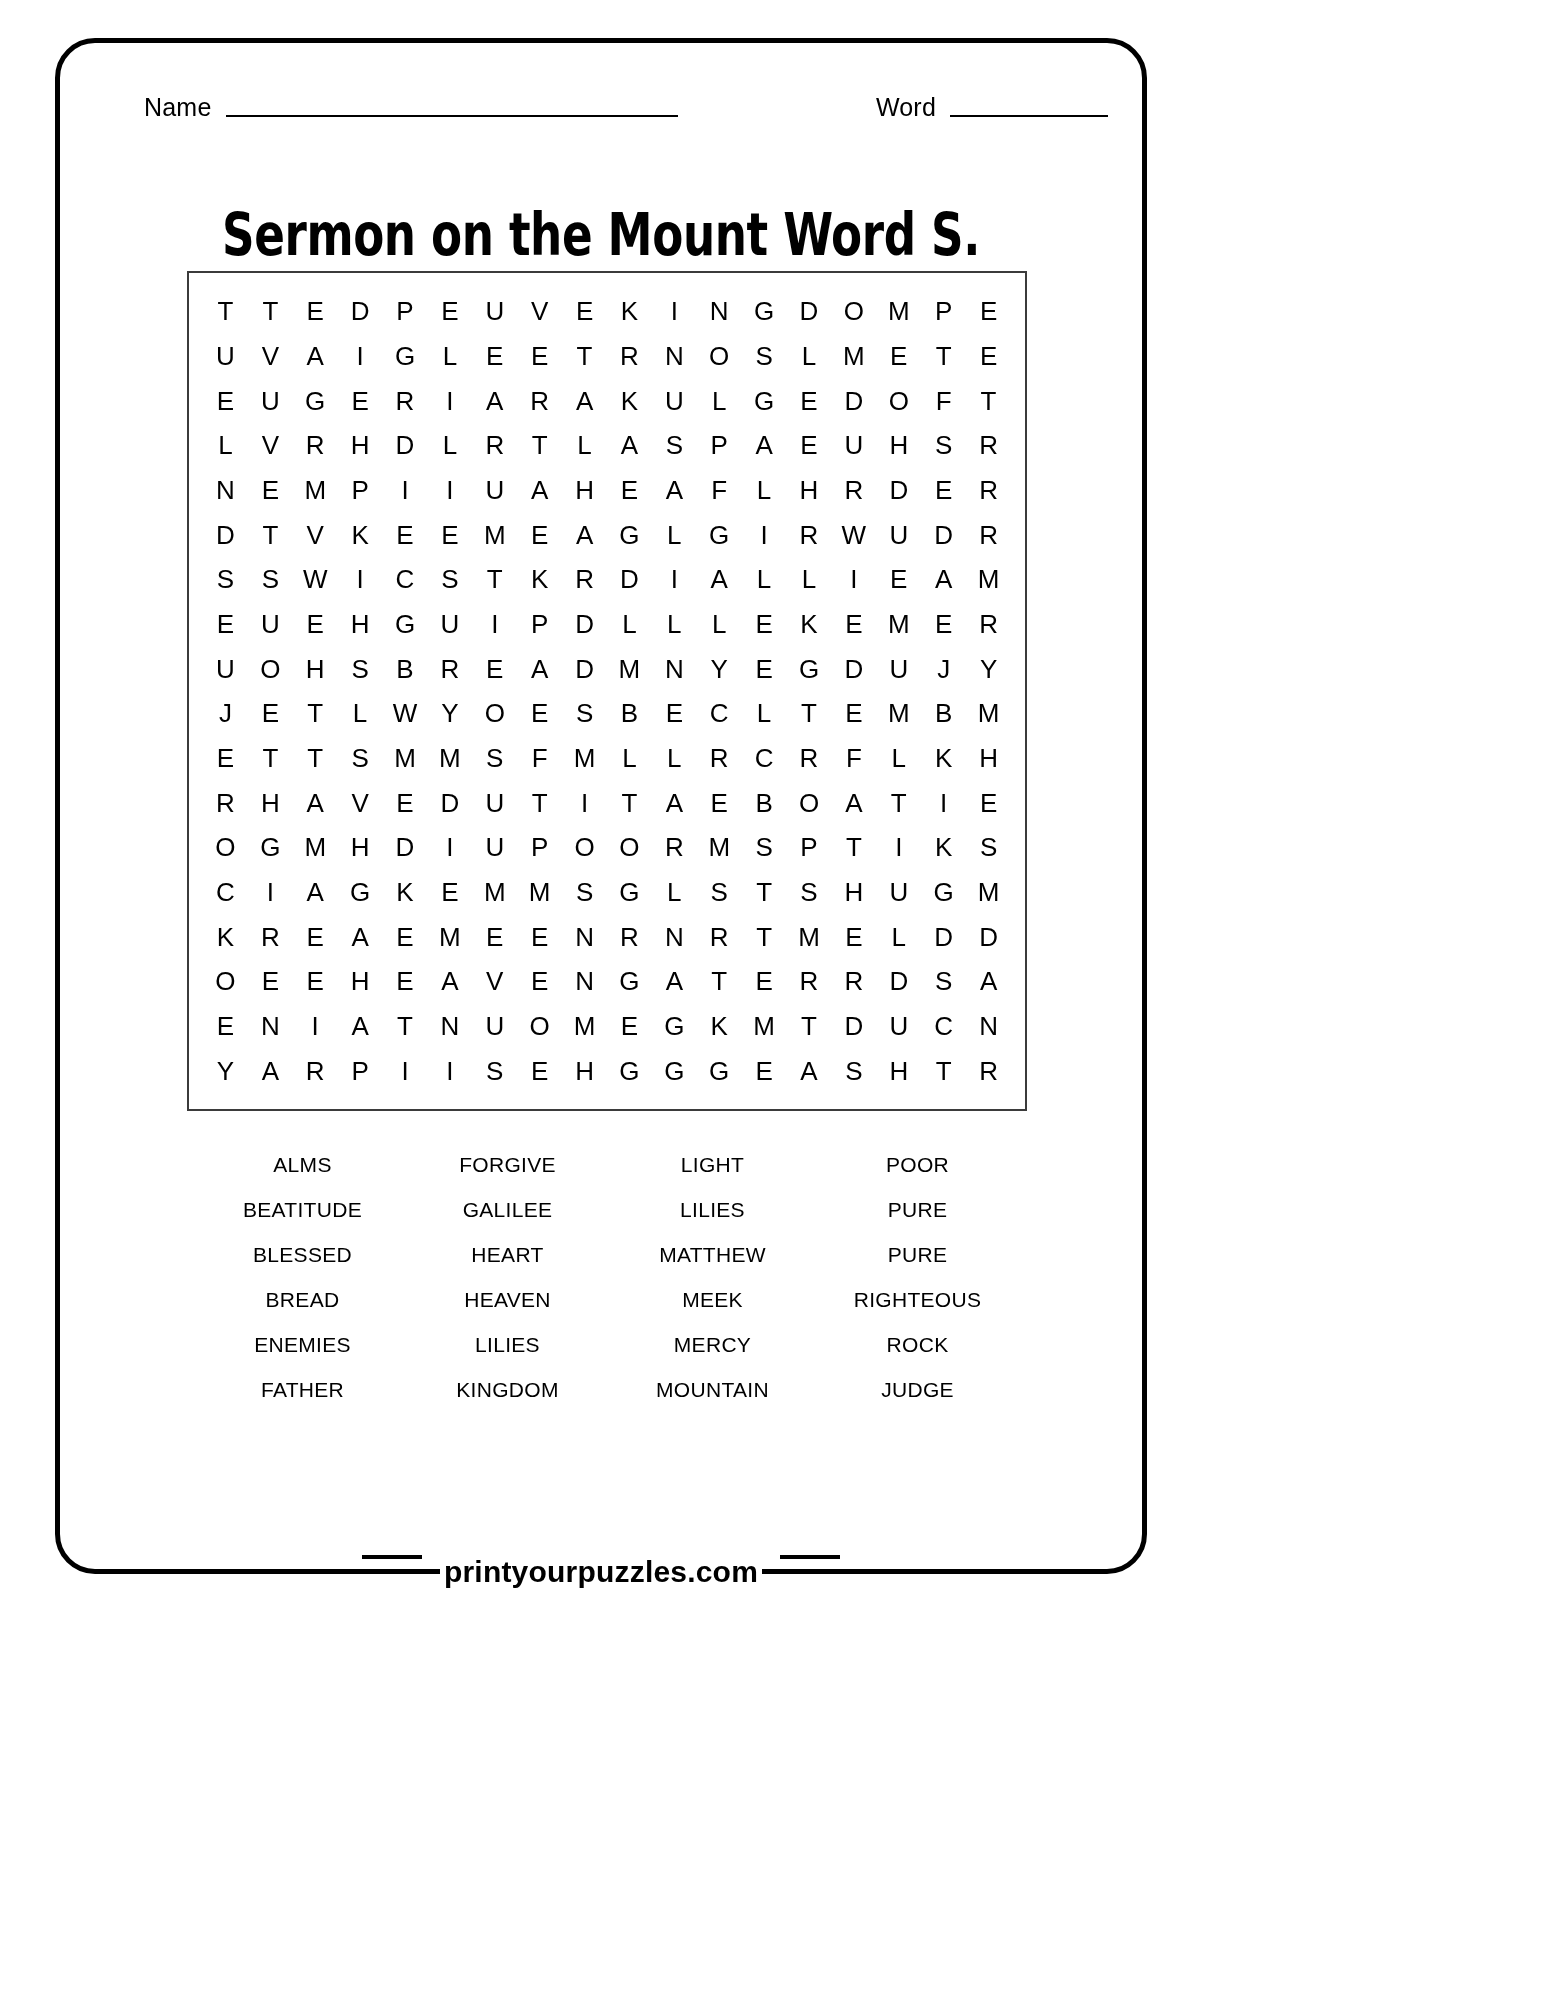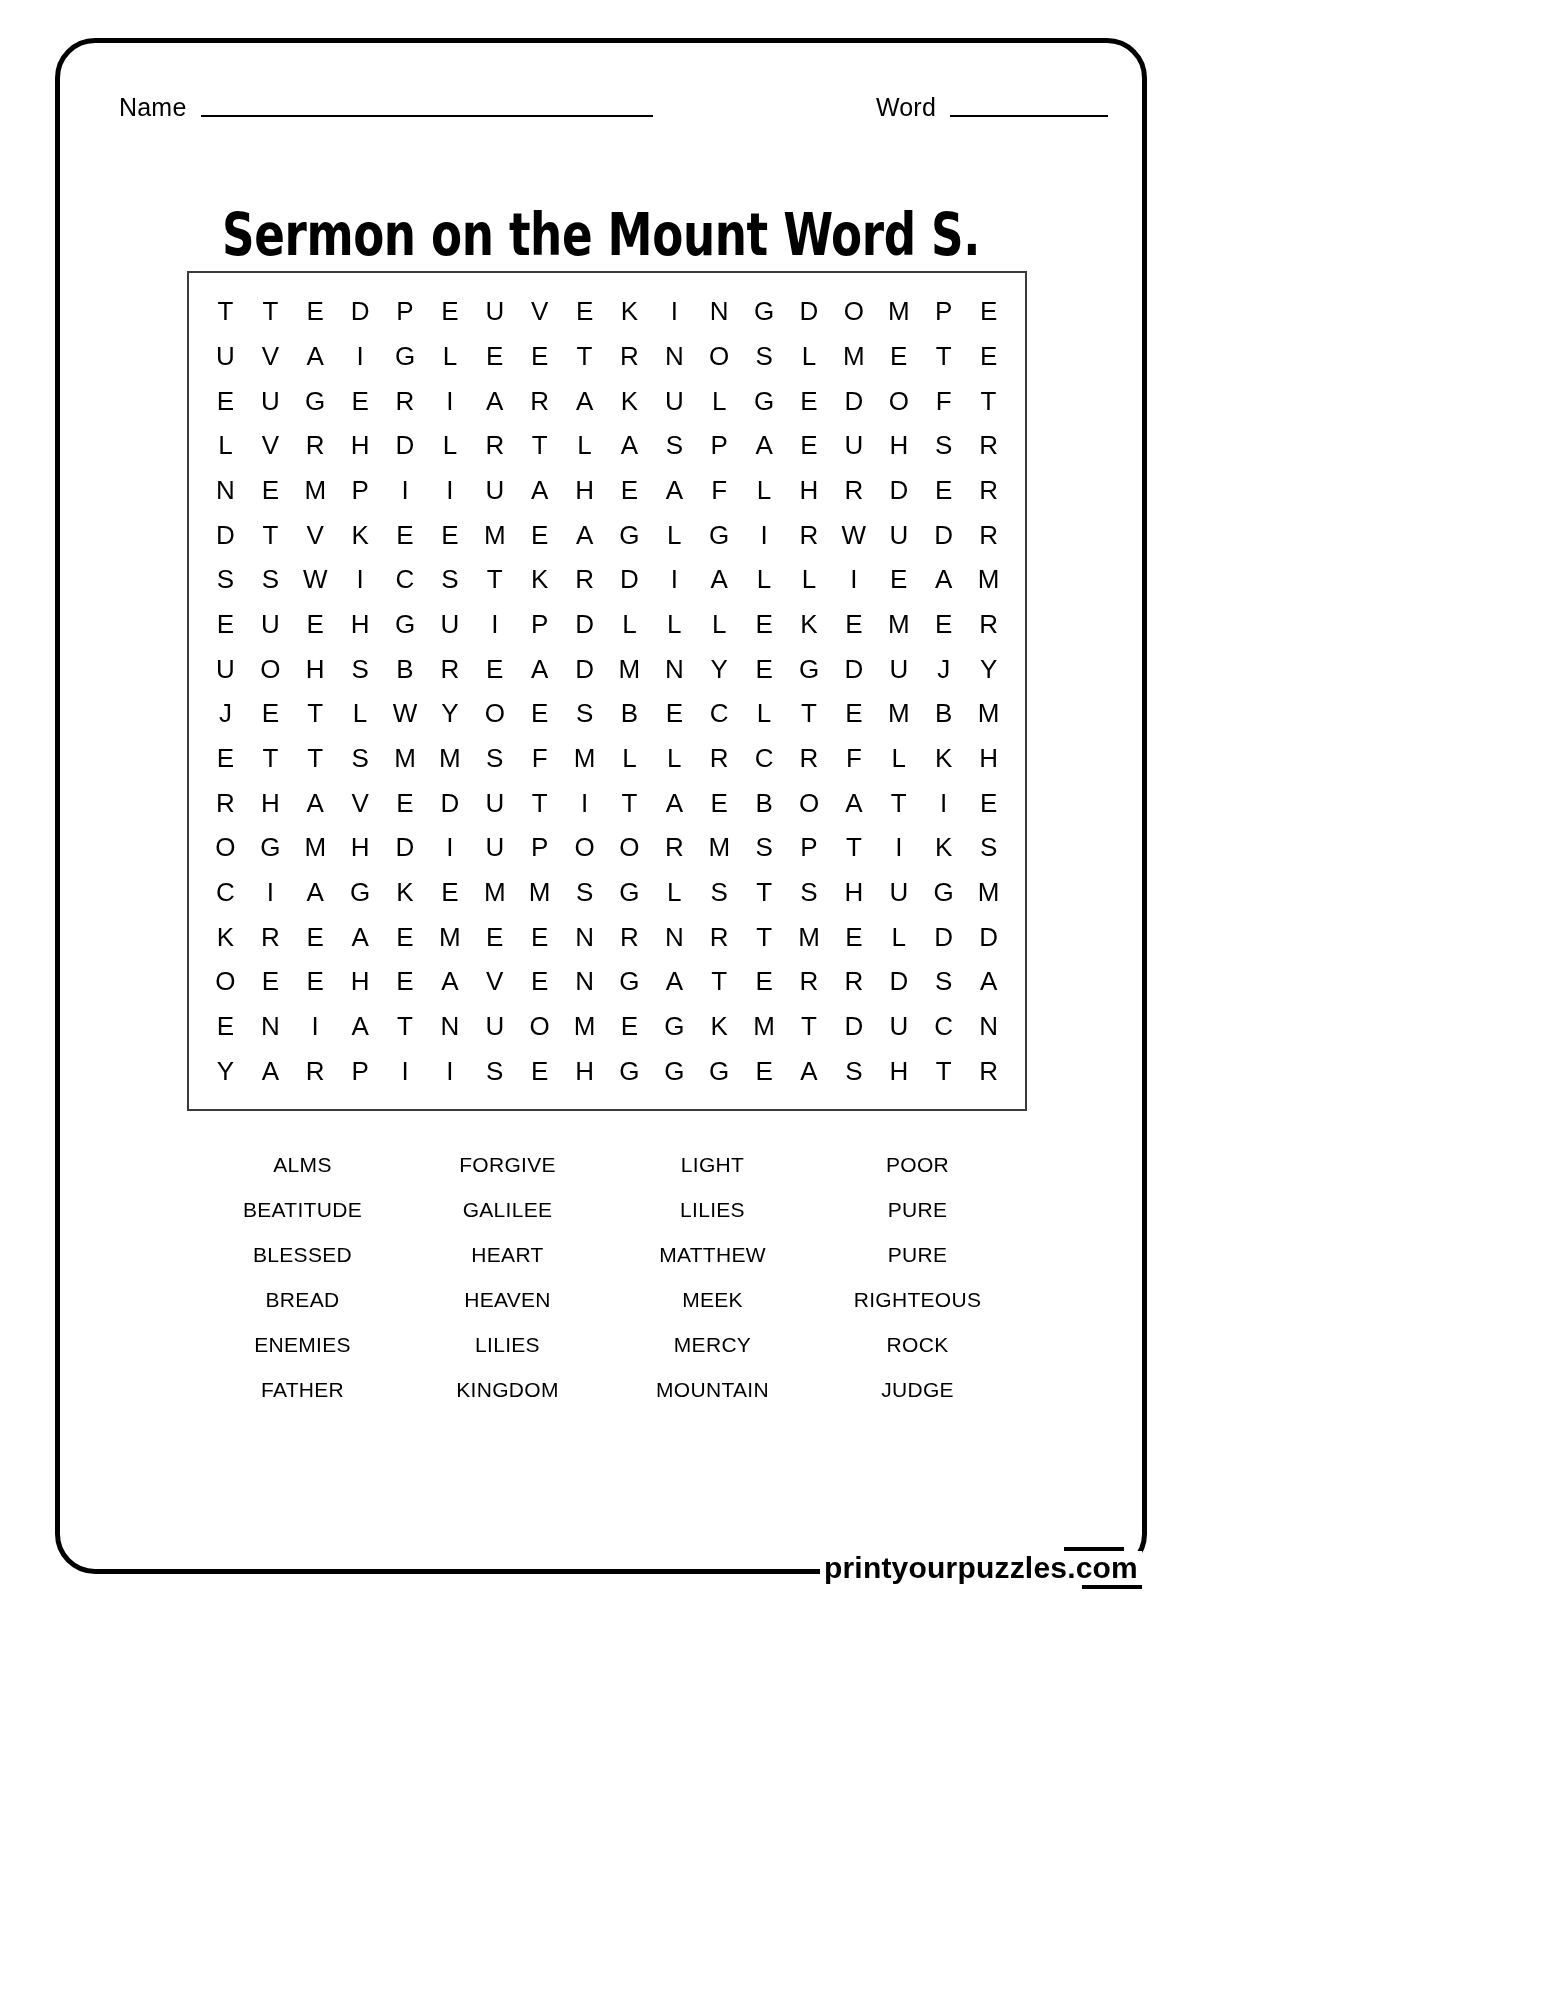--- a/index.html
+++ b/index.html
@@ -38,21 +38,21 @@
 
   
   .header-row {
     position: absolute;
     left: 0;
     top: 40px;
     width: 100%;
     height: 40px;
     display: flex;
     align-items: flex-end;
-    padding: 0 34px 0 59px;
+    padding: 0 34px 0 84px;
     box-sizing: border-box;
   }
   .field {
     display: flex;
     align-items: flex-end;
   }
   .field-label {
     font-size: 25px;
     line-height: 28px;
     letter-spacing: .2px;
@@ -133,23 +133,22 @@
     white-space: nowrap;
   }
 
   
   .footer {
     position: absolute;
     left: 0;
     right: 0;
     bottom: -20px;
     display: flex;
-    align-items: flex-end;
+    align-items: flex-start;
     justify-content: center;
-    flex-direction: column;
   }
   .footer-rule {
     width: 60px;
     height: 0;
     border-bottom: 4px solid #000000;
   }
   .footer-rule.left  { margin-right: 18px; }
   .footer-rule.right { margin-left: 18px; }
   .footer-text {
     font-size: 30px;

